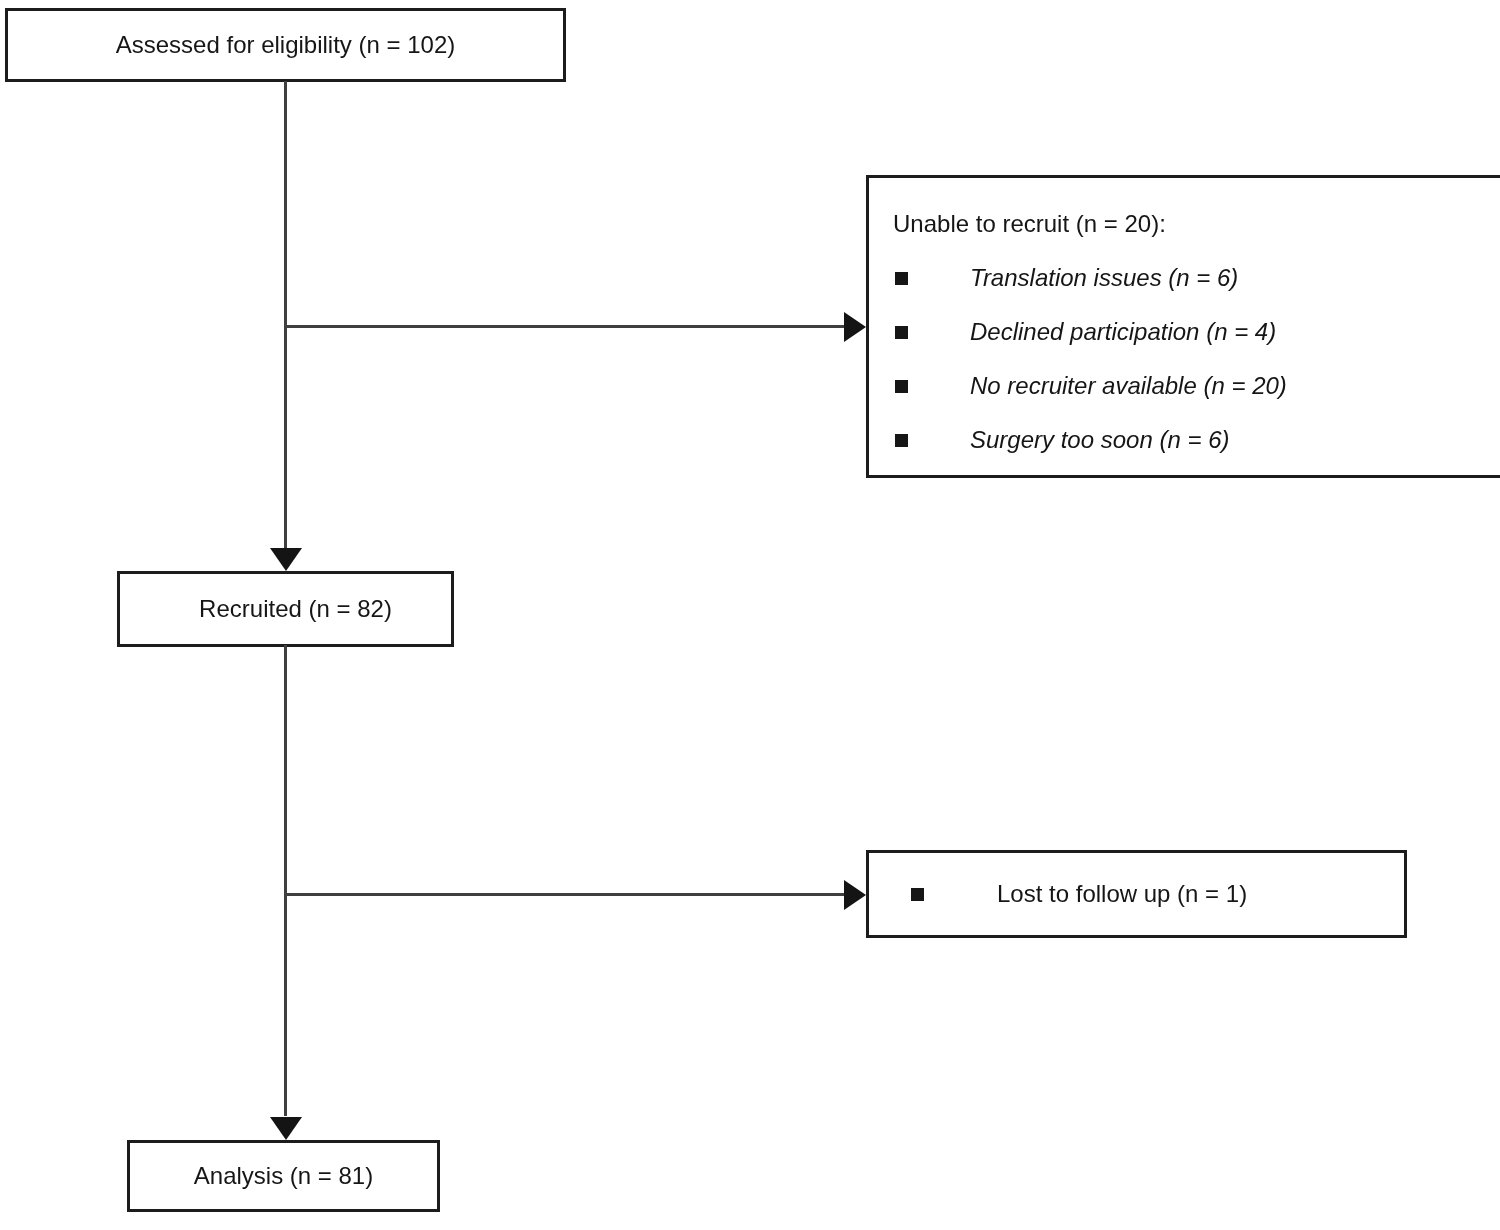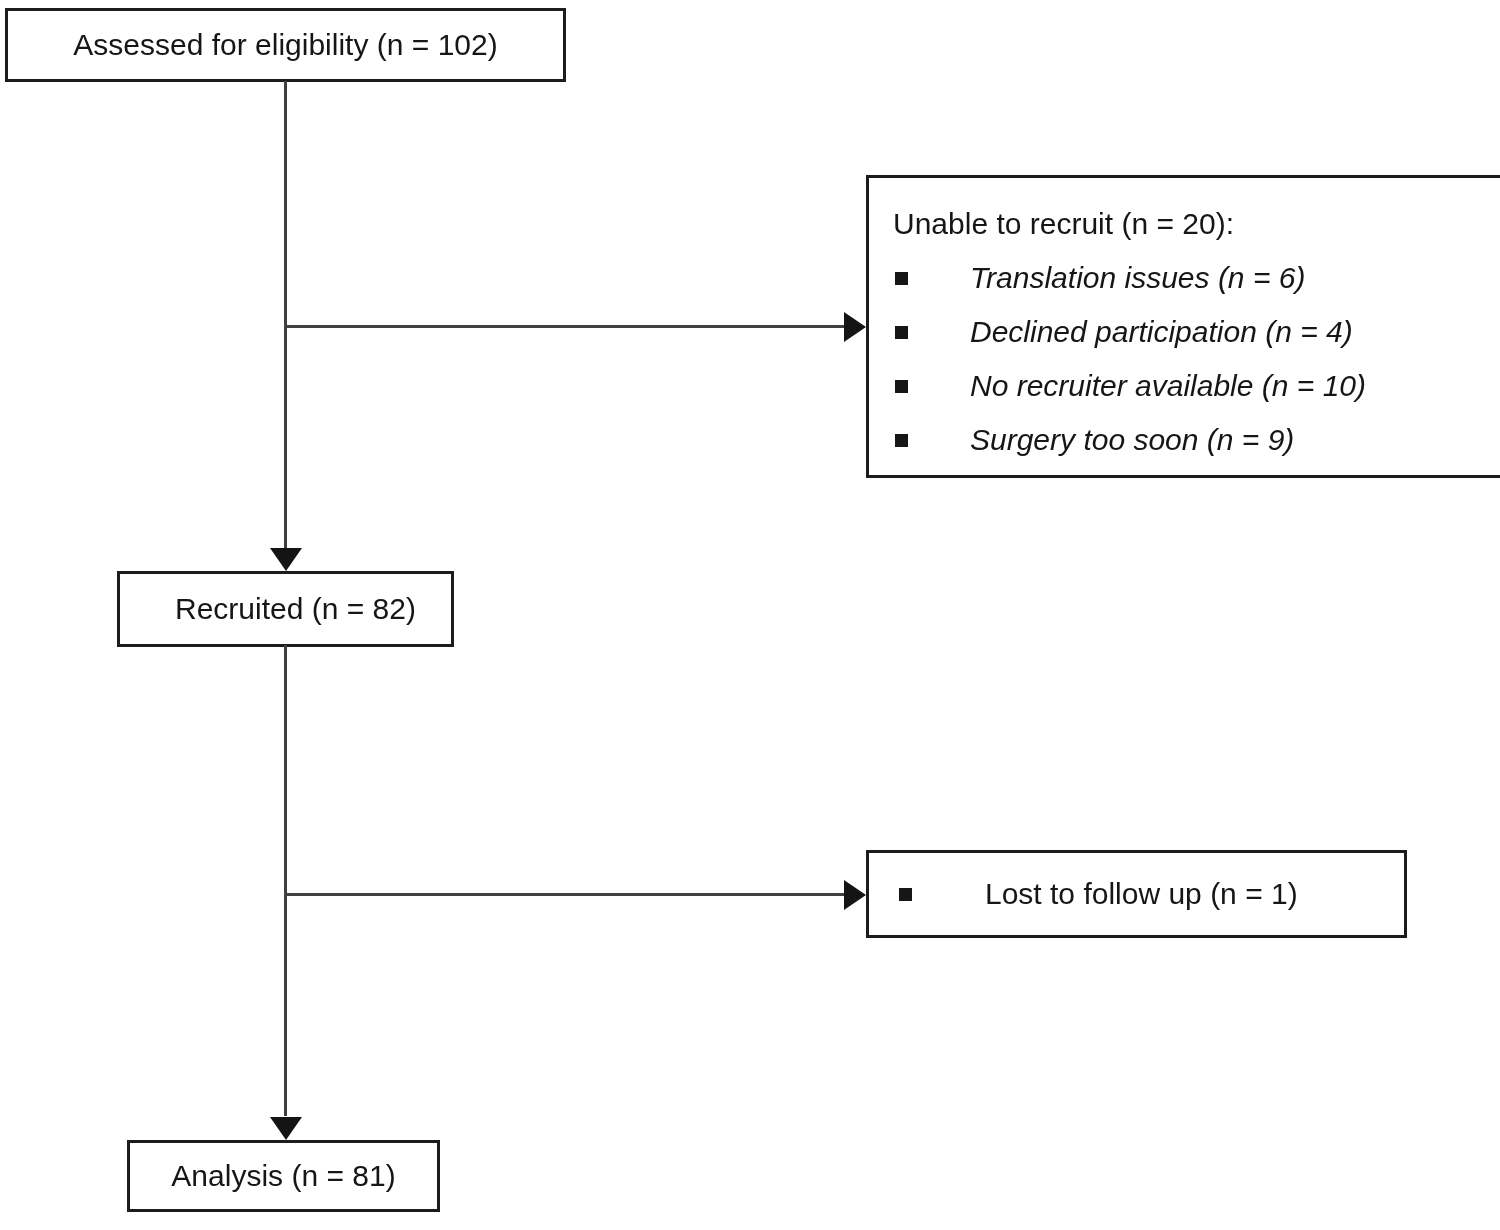--- a/index.html
+++ b/index.html
@@ -16,35 +16,35 @@
     color: #161616;
     overflow: hidden;
   }
 
   
   .node {
     position: absolute;
     box-sizing: border-box;
     border: 3px solid #1c1c1c;
     background: #ffffff;
-    font-size: 30px;
+    font-size: 24px;
     line-height: 1.2;
     color: #161616;
   }
   .node.center-label {
     display: flex;
     align-items: center;
     justify-content: center;
     text-align: center;
   }
 
   #box-assessed { left: 5px;   top: 8px;    width: 561px; height: 74px; }
   #box-unable   { left: 866px; top: 175px;  width: 708px; height: 303px; padding: 19px 20px 0 24px; }
   #box-recruited{ left: 117px; top: 571px;  width: 337px; height: 76px; padding-left: 20px; }
-  #box-lost     { left: 866px; top: 850px;  width: 541px; height: 88px; display: flex; align-items: center; padding-left: 30px; }
+  #box-lost     { left: 866px; top: 850px;  width: 541px; height: 88px; display: flex; align-items: center; padding-left: 42px; }
   #box-analysis { left: 127px; top: 1140px; width: 313px; height: 72px; text-align: right; }
 
   
   .excl-title { display: block; height: 54px; line-height: 54px; white-space: nowrap; }
   .excl-list  { margin: 0; padding: 0; list-style: none; }
   .excl-item  {
     display: flex;
     align-items: center;
     height: 54px;
     white-space: nowrap;
@@ -116,25 +116,25 @@
       <li class="excl-item">
         <span class="bullet"></span>
         <span>Translation issues (n = 6)</span>
       </li>
       <li class="excl-item">
         <span class="bullet"></span>
         <span>Declined participation (n = 4)</span>
       </li>
       <li class="excl-item">
         <span class="bullet"></span>
-        <span>No recruiter available (n = 10)</span>
+        <span>No recruiter available (n = 20)</span>
       </li>
       <li class="excl-item">
         <span class="bullet"></span>
-        <span>Surgery too soon (n = 9)</span>
+        <span>Surgery too soon (n = 6)</span>
       </li>
     </ul>
   </div>
 
   <div class="node center-label" id="box-recruited">
     <span>Recruited (n = 82)</span>
   </div>
 
   <div class="line v-line" id="vline-2"></div>
   <div class="arrow arrow-down" id="arrow-to-analysis"></div>

